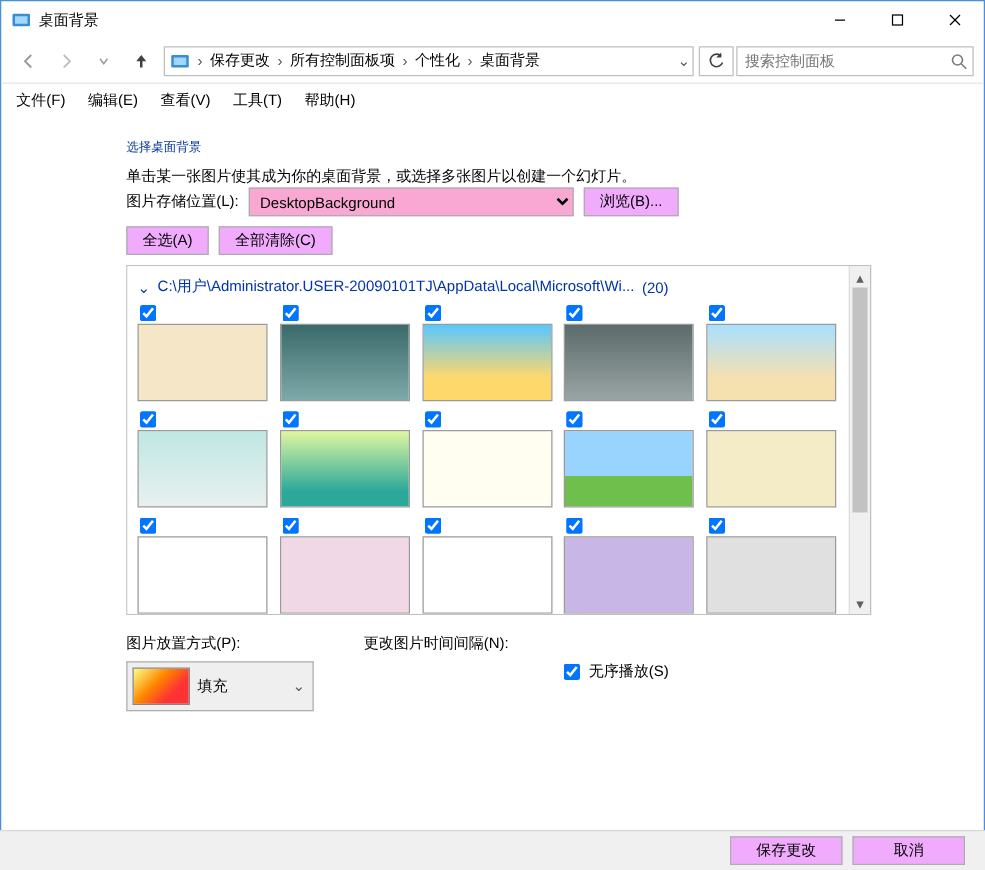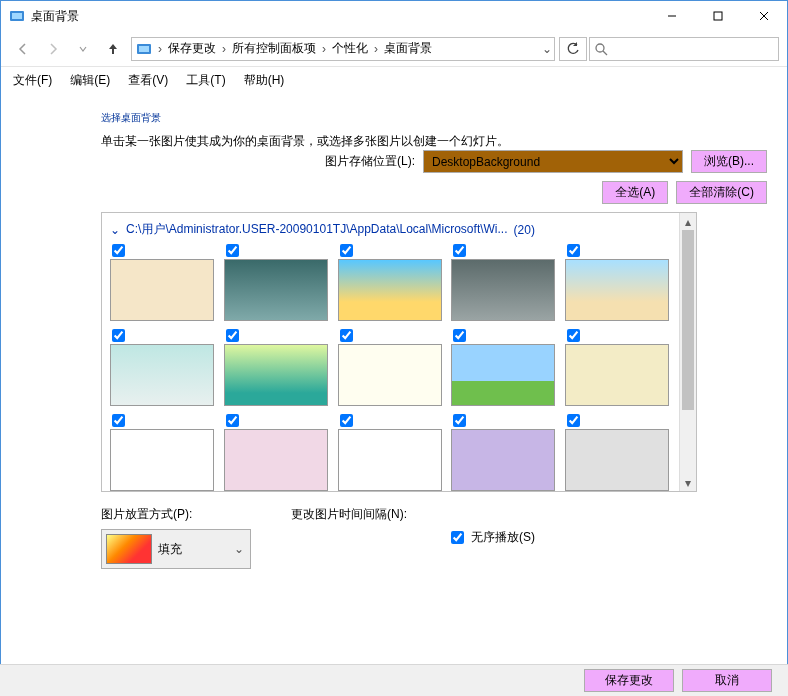--- a/index.html
+++ b/index.html
@@ -22,23 +22,23 @@
   .searchbox { width:190px; height:24px; border:1px solid #bfbfbf; display:flex; align-items:center; padding:0 4px; background:#fff; position:relative; }
   .searchbox input { border:none; outline:none; flex:1; font-size:12px; color:#888; background:transparent; }
   .searchbox .sicon { color:#7a7a7a; }
 
   .menubar { height: 24px; display:flex; align-items:flex-end; padding: 0 4px; gap: 2px; }
   .menuitem { padding: 2px 8px; }
 
   .content { padding: 20px 20px 0 100px; height: 540px; position:relative; }
   .heading { color: #003399; font-size: 10px; margin-bottom: 8px; }
   .desc { }
-  .row { display:flex; align-items:center; gap:8px; margin-bottom: 8px; justify-content: flex-end; }
+  .row { display:flex; align-items:center; gap:8px; margin-bottom: 8px; }
   .label {}
-  select.combo, .combo { height: 23px; border:1px solid #adadad; background:#a16207; font-size:12px; padding: 0 4px; }
+  select.combo, .combo { height: 23px; border:1px solid #adadad; background:#f9a8d4; font-size:12px; padding: 0 4px; }
   .combo.wide { width: 260px; }
   .btn { height: 23px; border:1px solid #adadad; background:#f0abfc; padding: 0 12px; display:inline-flex; align-items:center; justify-content:center; font-size:12px; cursor:default; }
 
   .gallery-wrap { border:1px solid #c0c0c0; width:596px; height:280px; position:relative; display:flex; }
   .gallery { flex:1; overflow:hidden; padding:6px 8px; background:#fff; }
   .group-header { color:#0033aa; font-size:12px; margin:2px 0 6px 0; display:flex; align-items:center; gap:6px; }
   .group-header .tw { display:inline-block; transform:rotate(0deg); }
   .thumbs { display:grid; grid-template-columns: repeat(5, 1fr); gap: 8px 8px; }
   .thumb-cell { }
   .thumb-cell .cb { display:block; margin:0 0 2px 2px; }
@@ -149,20 +149,21 @@
   </div>
 
   <div class="refreshbtn">
     <svg width="14" height="14">
         <path d="M11 3 A5 5 0 1 0 12 8" fill="none" stroke="#404040" stroke-width="1.3"></path>
         <path d="M11 0 L11 4 L7 4 Z" fill="#404040"></path>
       </svg>
   </div>
 
   <div class="searchbox">
+    <input placeholder="搜索控制面板" style="">
     <span class="sicon">
       <svg width="14" height="14">
           <circle cx="6" cy="6" r="4" fill="none" stroke="#7a7a7a" stroke-width="1.3"></circle>
           <line x1="9" y1="9" x2="13" y2="13" stroke="#7a7a7a" stroke-width="1.3"></line>
         </svg>
     </span>
   </div>
 </div>
 
 <div class="menubar">

